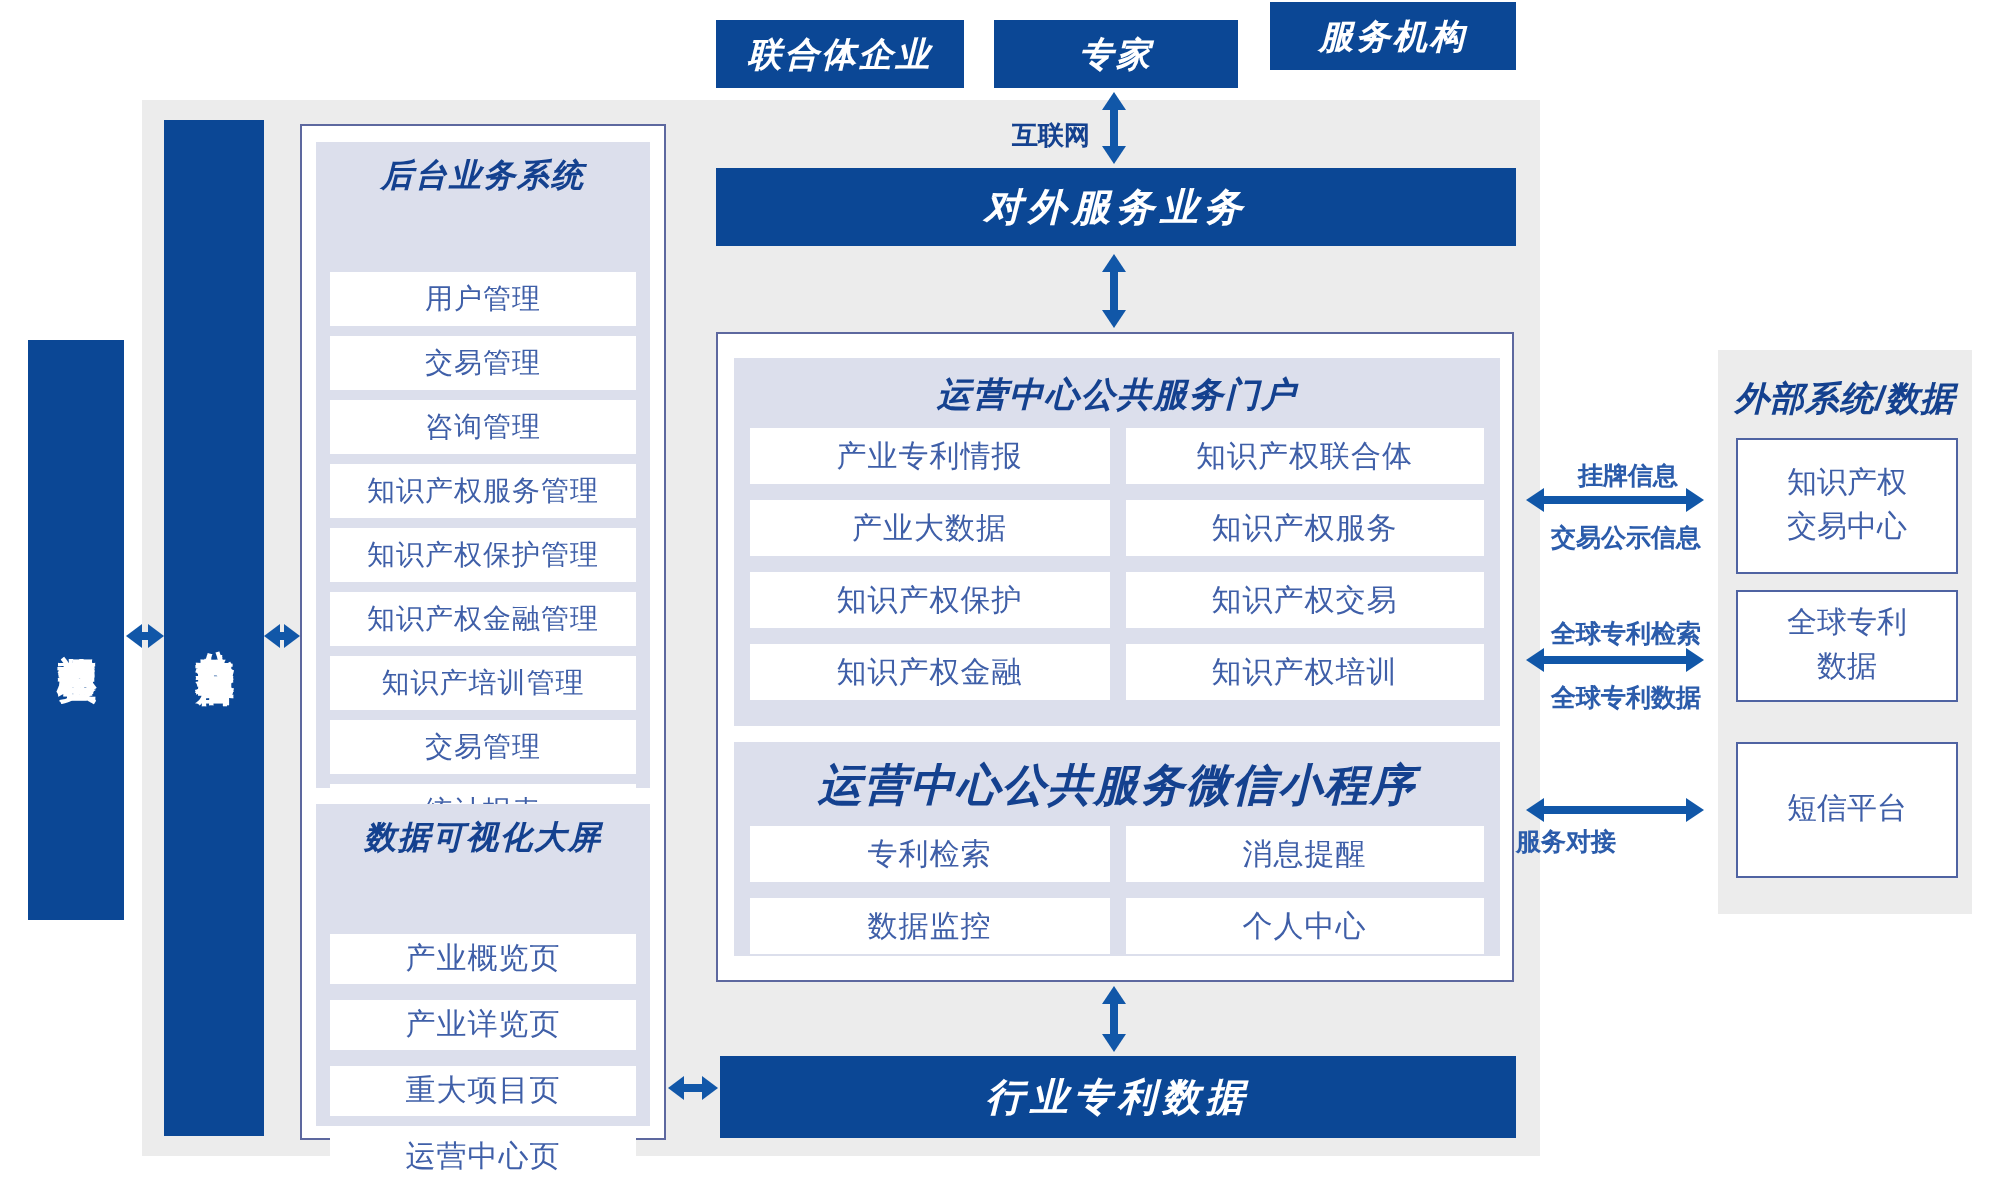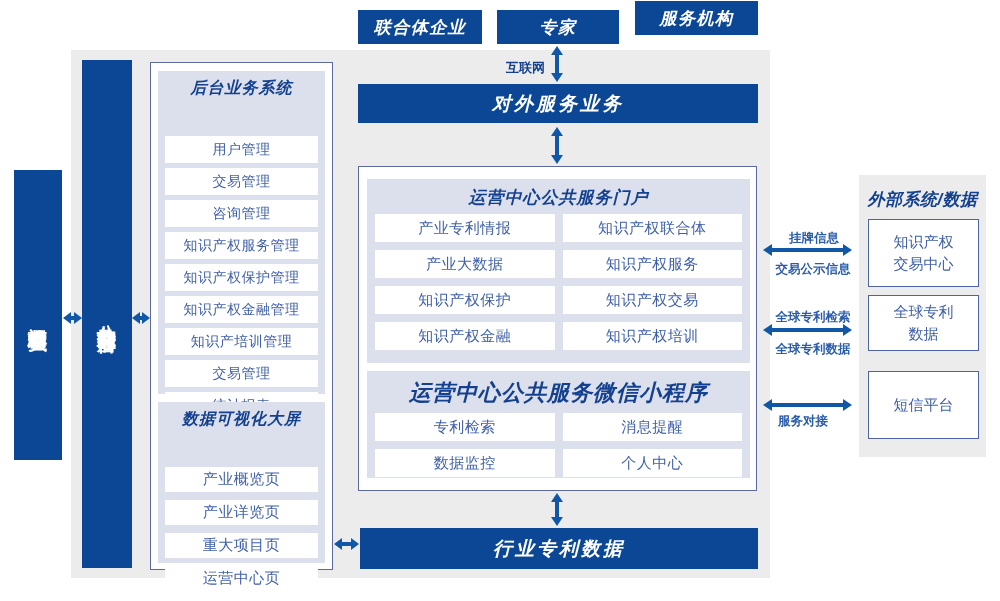--- a/index.html
+++ b/index.html
@@ -168,15 +168,15 @@
 
   <div class="lbl" style="left:766px; top:230px; width:96px;">挂牌信息</div>
   <div class="ha" style="left:772px; top:248px; width:71px;"></div>
   <div class="lbl" style="left:760px; top:261px; width:106px;">交易公示信息</div>
 
   <div class="lbl" style="left:760px; top:309px; width:106px;">全球专利检索</div>
   <div class="ha" style="left:772px; top:328px; width:71px;"></div>
   <div class="lbl" style="left:760px; top:341px; width:106px;">全球专利数据</div>
 
   <div class="ha" style="left:772px; top:403px; width:71px;"></div>
-  <div class="lbl" style="left:758px; top:413px; width:90px;">服务对接</div>
+  <div class="lbl" style="left:738px; top:413px; width:90px;">服务对接</div>
 
 </div>
 
 </body></html>

